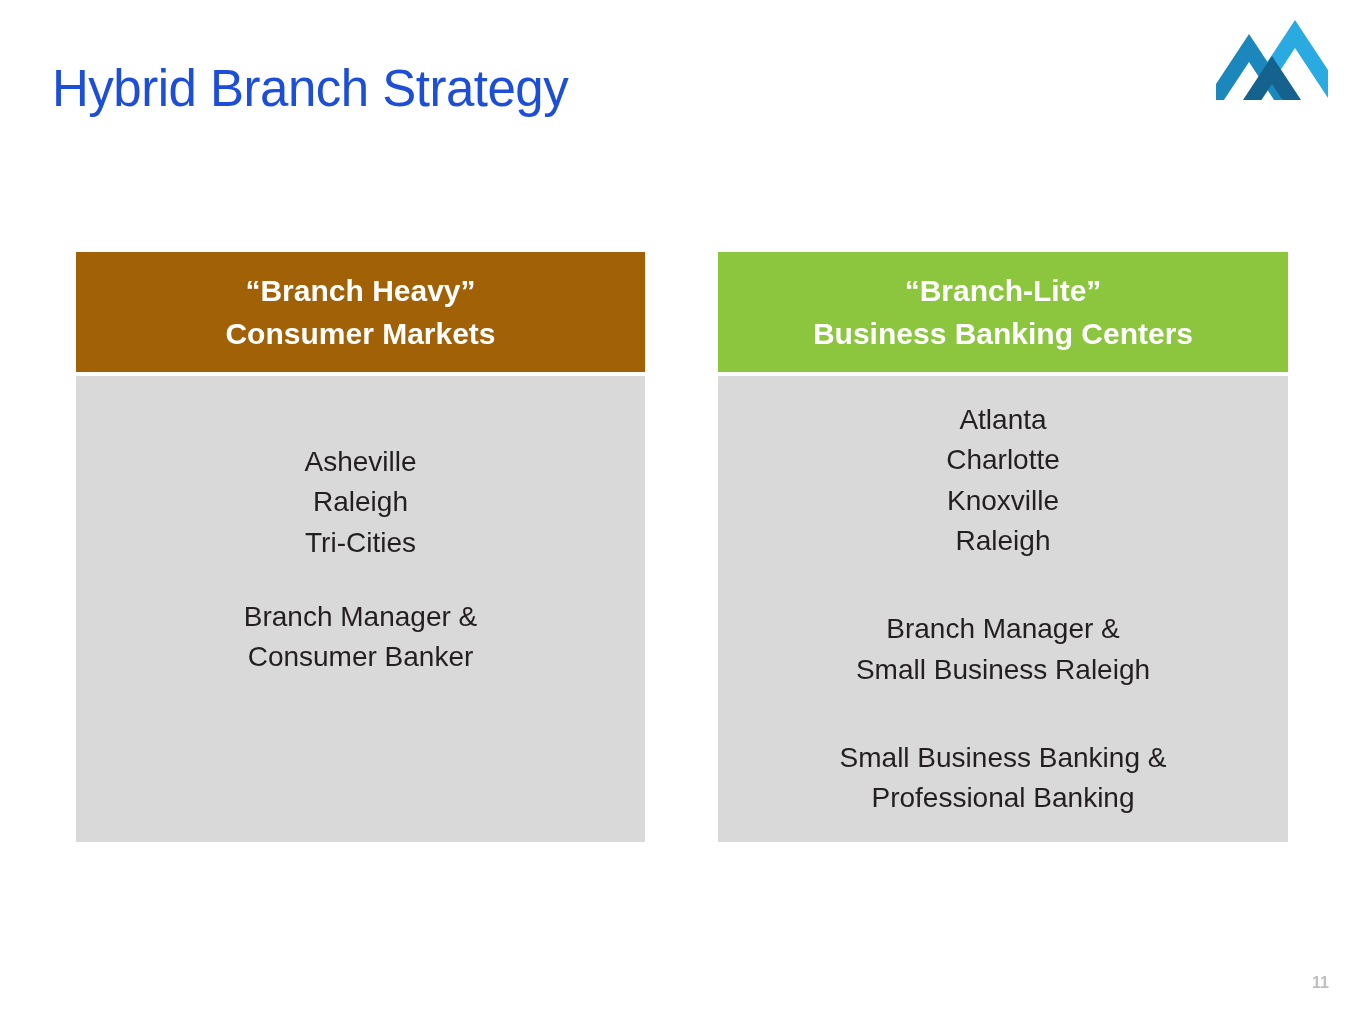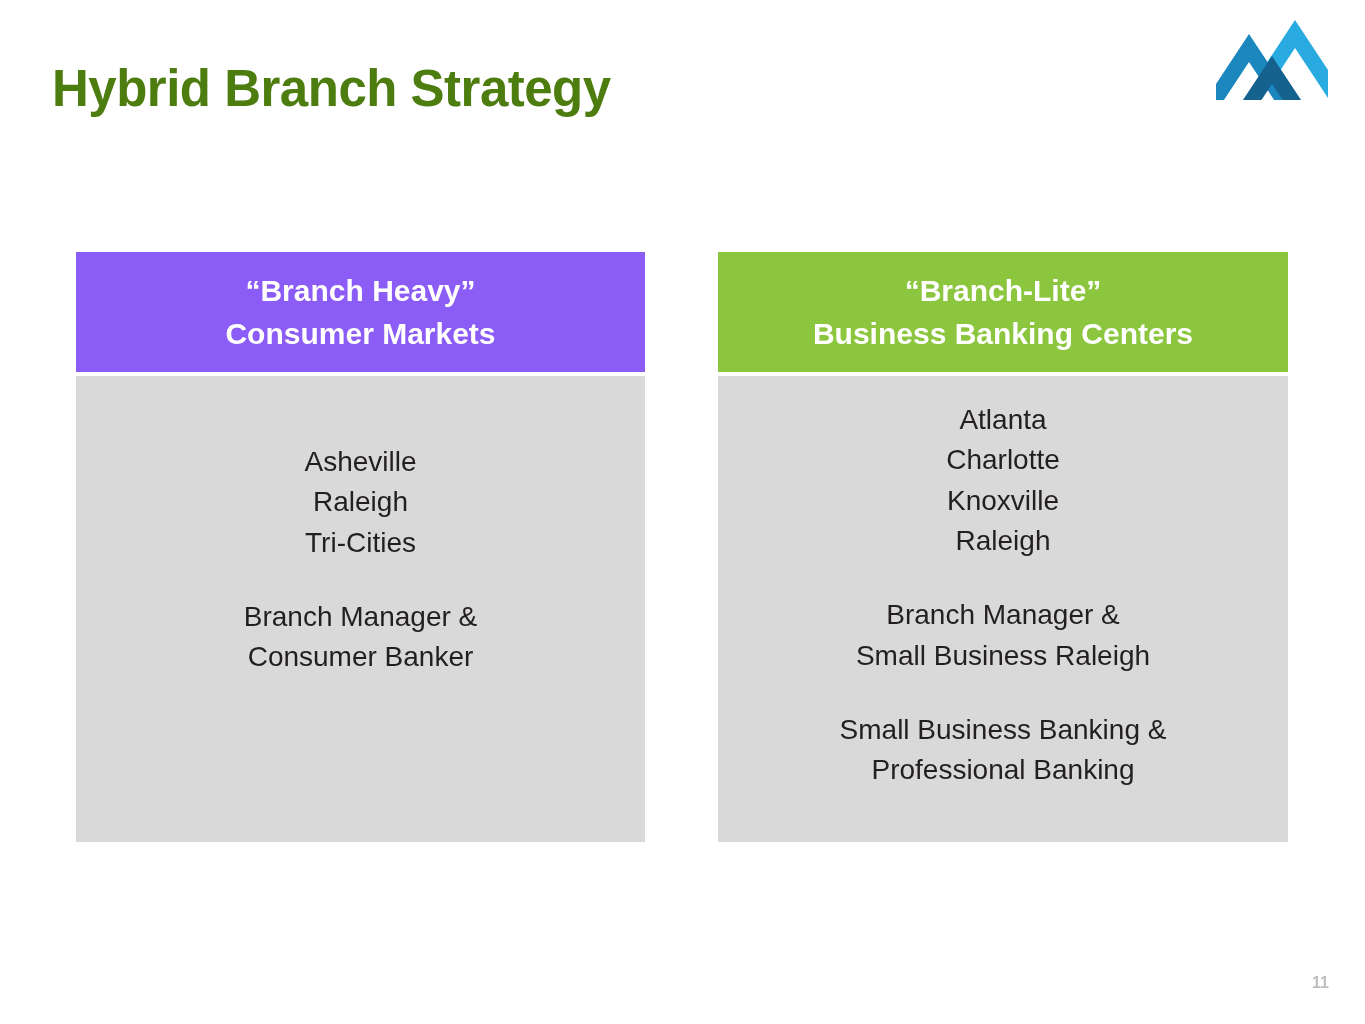--- a/index.html
+++ b/index.html
@@ -21,22 +21,22 @@
     inset: 0;
     background: #ffffff;
   }
 
   
   .slide-title {
     position: absolute;
     left: 52px;
     top: 62px;
     font-size: 51px;
-    font-weight: bold;
-    color: #4d7c0f;
+    font-weight: normal;
+    color: #1d4ed8;
     letter-spacing: -0.5px;
     line-height: 1.05;
     white-space: nowrap;
   }
 
   
   .logo {
     position: absolute;
     left: 1216px;
     top: 14px;
@@ -59,39 +59,39 @@
     display: flex;
     flex-direction: column;
     align-items: center;
     justify-content: center;
     color: #ffffff;
     font-size: 30px;
     font-weight: bold;
     line-height: 1.45;
     text-align: center;
   }
-  .panel-header.blue  { background: #8b5cf6; text-align: center; }
+  .panel-header.blue  { background: #a16207; text-align: center; }
   .panel-header.green { background: #8CC63E; }
 
   .panel-body {
     box-sizing: border-box;
     margin-top: 4px;
     background: #D9D9D9;
     height: 466px;
     text-align: center;
     color: #231F20;
     font-size: 28px;
     line-height: 1.44;
     padding: 0 14px;
     display: flex;
     flex-direction: column;
     align-items: center;
   }
   .panel-body.left-body  { padding-top: 66px; }
-  .panel-body.right-body { padding-top: 24px; }
+  .panel-body.right-body { padding-top: 24px; gap: 14px; }
 
   .text-group {
     width: 100%;
   }
   .text-group + .text-group {
     margin-top: 34px;
   }
   .text-line {
     display: block;
     white-space: nowrap;

